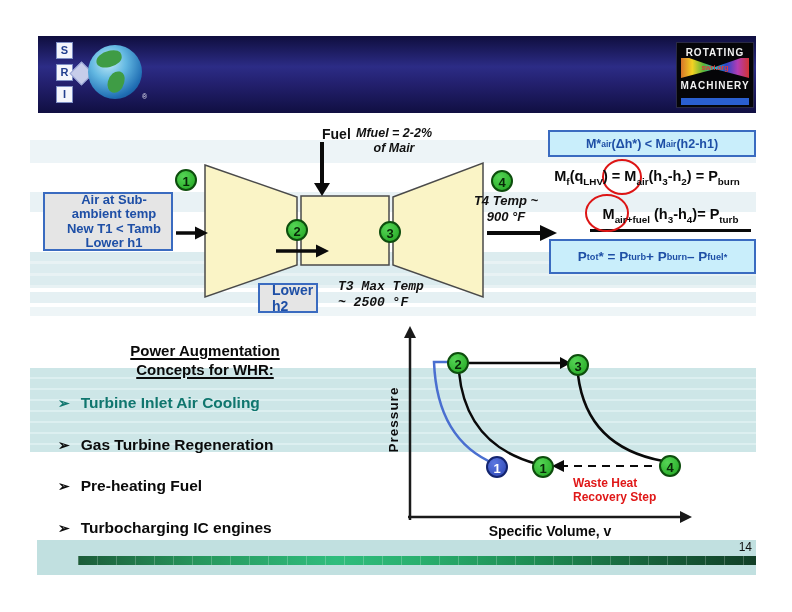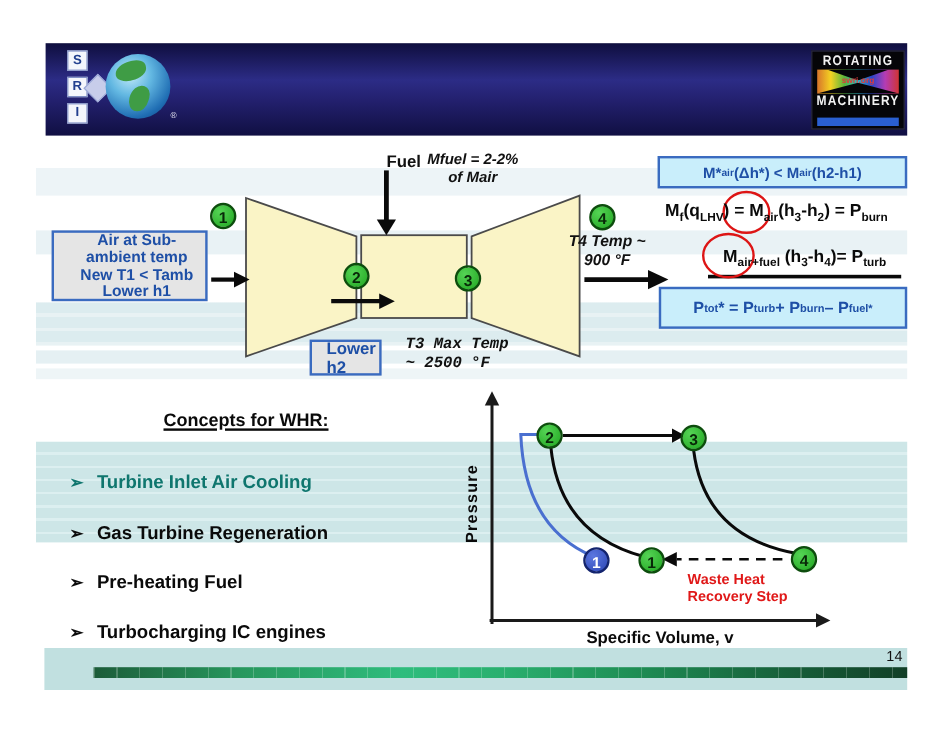--- a/index.html
+++ b/index.html
@@ -213,20 +213,21 @@
       <span> * = P</span>
       <sub>turb</sub>
       <span> + P</span>
       <sub>burn</sub>
       <span> – P</span>
       <sub>fuel</sub>
       <sup>*</sup>
     </div>
 
   <div class="concepts-heading">
+    <div><span>Power Augmentation</span></div>
     <div><span>Concepts for WHR:</span></div>
   </div>
   <div class="citem hl ci0">
     <span class="bullet">➢</span><span>Turbine Inlet Air Cooling</span>
   </div>
   <div class="citem ci2">
     <span class="bullet">➢</span><span>Pre-heating Fuel</span>
   </div>
   <div class="citem ci1">
     <span class="bullet">➢</span><span>Gas Turbine Regeneration</span>

